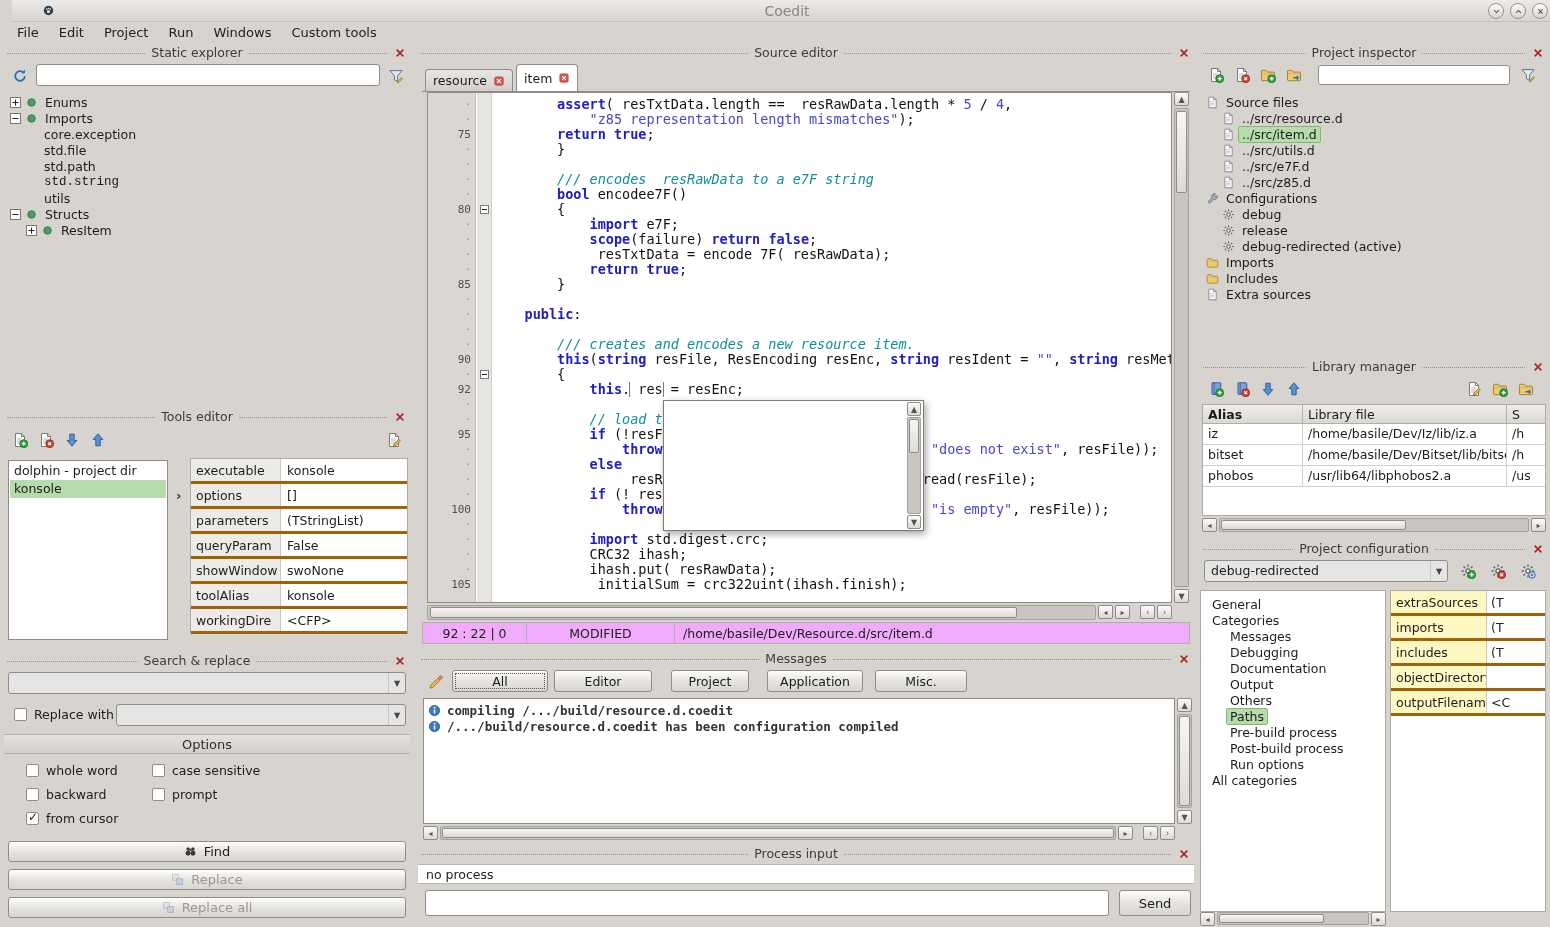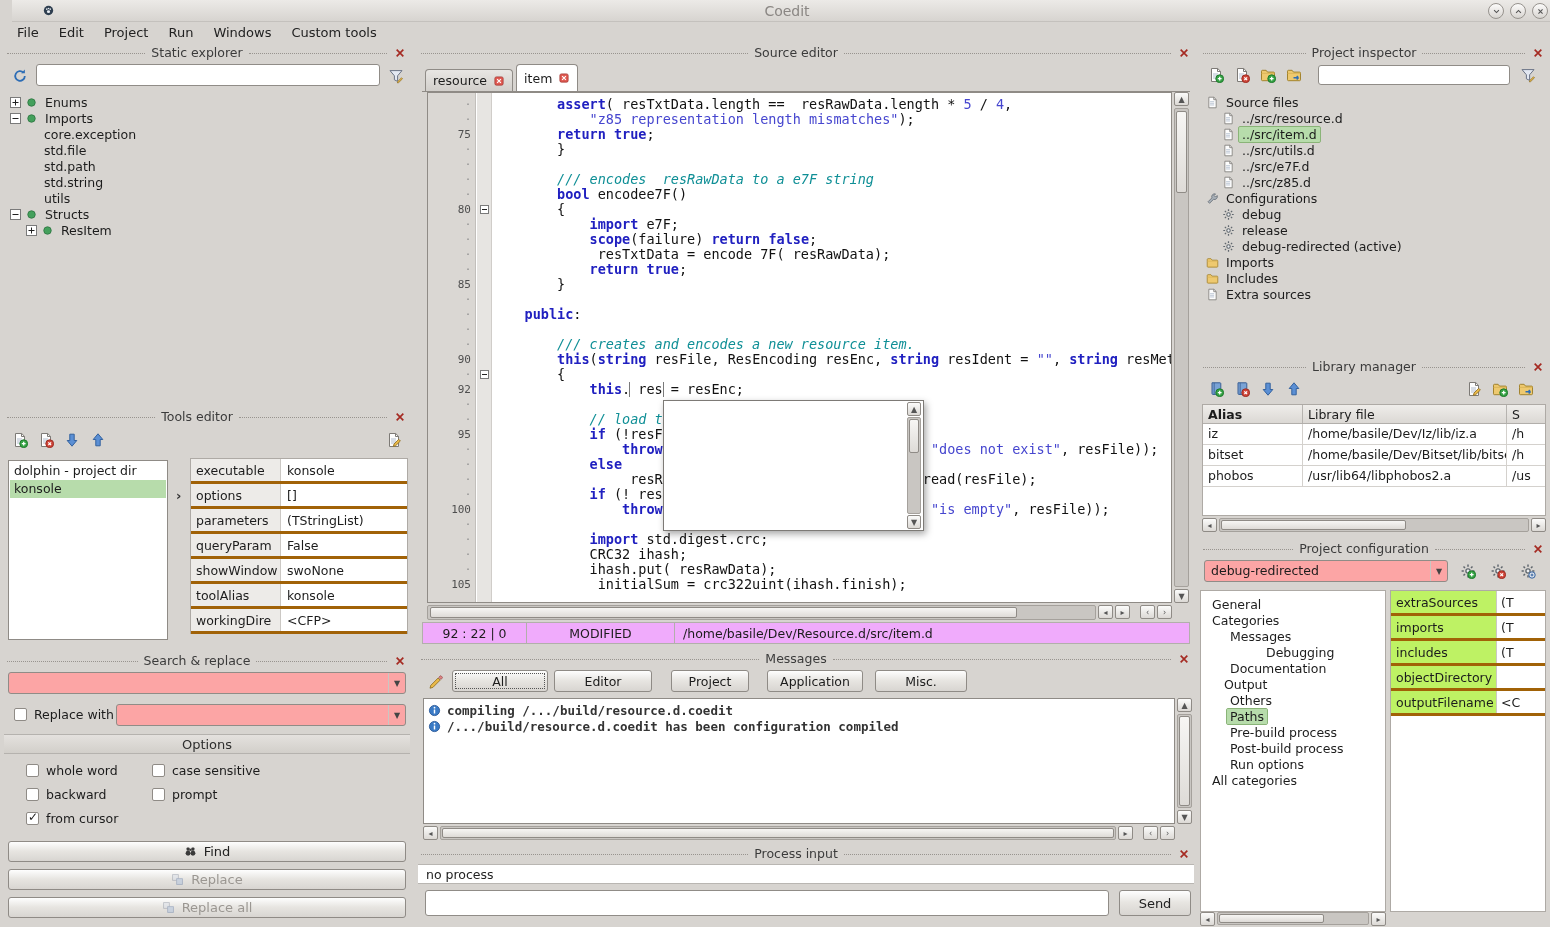--- a/index.html
+++ b/index.html
@@ -20,21 +20,21 @@
 .panel{position:absolute}
 .panel-header{position:absolute;left:0;top:0;width:100%;height:17px;display:flex;align-items:center;gap:6px;padding:0 3px}
 .ph-line{flex:1;height:0;border-top:1px dotted #98948f;margin-top:2px}
 .ph-title{color:#3b3b3b;font-size:12.5px;white-space:nowrap}
 .ph-close{width:14px;height:14px;display:flex;align-items:center;justify-content:center}
 .ph-close svg{width:10px;height:10px}
 
 .tbtn{position:absolute;width:24px;height:24px;display:flex;align-items:center;justify-content:center;border:1px solid transparent;border-radius:3px}
 .tbtn .icon{width:16px;height:16px}
 .input{position:absolute;background:#fff;border:1px solid #908c87;border-radius:3px;height:22px;padding:2px 6px;font-size:12.5px;font-family:"DejaVu Sans",sans-serif;outline:none}
-.combo{position:absolute;background:#fca5a5;border:1px solid #908c87;border-radius:3px;height:22px}
+.combo{position:absolute;background:#e5e5e5;border:1px solid #908c87;border-radius:3px;height:22px}
 .combo .val{position:absolute;left:6px;top:2px;font-size:12.5px;white-space:nowrap}
 .combo .arr{position:absolute;right:0;top:0;width:17px;height:100%;display:flex;align-items:center;justify-content:center;border-left:1px solid #c9c6c2;color:#444;font-size:8px}
 .btn{position:absolute;display:flex;align-items:center;justify-content:center;gap:7px;background:linear-gradient(#fefefe,#e7e5e1 48%,#d8d5d1);border:1px solid #8f8b86;border-radius:3px;font-size:13px;color:#222}
 .btn.disabled{color:#9b9792}
 .btn.disabled .icon{opacity:.45}
 .cbx{display:flex;align-items:center;gap:7px;font-size:12.5px}
 .cb{width:13px;height:13px;background:#fff;border:1px solid #8f8b86;border-radius:2px;position:relative;flex:none}
 .cb.checked::after{content:"✓";position:absolute;left:1px;top:-3px;font-size:12px;color:#1a1a1a}
 
 .tree-row{display:flex;align-items:center;height:16px;gap:4px;font-size:12.5px;white-space:nowrap}
@@ -97,21 +97,21 @@
 #sr-options-title{position:absolute;left:0;top:82px;width:100%;height:20px;background:linear-gradient(#e4e1de,#d2cfca);border-top:1px solid #b5b2ae;border-bottom:1px solid #b5b2ae;display:flex;align-items:center;justify-content:center;font-size:13px;color:#2e2e2e}
 #sr-checks{position:absolute;left:22px;top:106px;display:grid;grid-template-columns:122px auto;grid-auto-rows:24px;column-gap:4px}
 
 #tools-list{position:absolute;left:4px;top:52px;width:160px;height:180px;background:#fff;border:1px solid #8f8b86;padding:1px;font-size:12.5px}
 .tlist-item{height:18px;line-height:18px;padding-left:4px;white-space:nowrap;overflow:hidden}
 .tlist-item.sel{background:#b7dcab}
 #tools-marker{position:absolute;left:172px;top:80px;font-size:13px;color:#333;font-weight:bold}
 
 #cfg-tree{position:absolute;left:0;top:50px;width:186px;height:322px;background:#fff;border:1px solid #aeaaa5;padding-top:5px;overflow:hidden}
 #cfg-grid{position:absolute;left:190px;top:50px;width:156px;height:322px;background:#fff;border:1px solid #aeaaa5;overflow:hidden}
-#cfg-grid .grid-label{width:106px;background:#bef264}
+#cfg-grid .grid-label{width:96px;background:#fef9c3}
 #cfg-grid .grid-value{padding-left:4px}
 
 #proc-strip{position:absolute;left:0;top:19px;width:100%;height:20px;background:#fff;border-top:1px solid #b9b6b2;border-bottom:1px solid #b9b6b2;display:flex;align-items:center;padding-left:8px;font-size:12.5px;color:#222}
 </style>
 </head>
 <body>
 
 <div id="titlebar">
   <span class="winbtn" id="appbtn">
       <span class="icon">
@@ -202,21 +202,21 @@
       </div>
       <div class="tree-row" style="padding-left: 37px;">
         <span class="lbl">core.exception</span>
       </div>
       <div class="tree-row" style="padding-left: 37px;">
         <span class="lbl">std.file</span>
       </div>
       <div class="tree-row" style="padding-left: 37px;">
         <span class="lbl">std.path</span>
       </div>
-      <div class="tree-row" style="padding-left: 37px;">
+      <div class="tree-row" style="padding-left: 37px; font-family: Liberation Mono, monospace;">
         <span class="lbl">std.string</span>
       </div>
       <div class="tree-row" style="padding-left: 37px;">
         <span class="lbl">utils</span>
       </div>
       <div class="tree-row" style="padding-left: 6px;">
         <span class="exp">
           <svg viewBox="0 0 11 11">
             <rect x="0.5" y="0.5" width="10" height="10" fill="#fff" stroke="#7a7a7a"></rect>
             <path d="M2.5 5.5h6" stroke="#222"></path>
@@ -1082,27 +1082,27 @@
   <div id="cfg-tree">
       <div class="tree-row" style="padding-left: 8px;">
         <span class="lbl">General</span>
       </div>
       <div class="tree-row" style="padding-left: 8px;">
         <span class="lbl">Categories</span>
       </div>
       <div class="tree-row" style="padding-left: 26px;">
         <span class="lbl">Messages</span>
       </div>
-      <div class="tree-row" style="padding-left: 26px; margin-left: 36px;">
+      <div class="tree-row" style="padding-left: 26px;">
         <span class="lbl">Debugging</span>
       </div>
       <div class="tree-row" style="padding-left: 26px;">
         <span class="lbl">Documentation</span>
       </div>
-      <div class="tree-row" style="padding-left: 20px;">
+      <div class="tree-row" style="padding-left: 26px;">
         <span class="lbl">Output</span>
       </div>
       <div class="tree-row" style="padding-left: 26px;">
         <span class="lbl">Others</span>
       </div>
       <div class="tree-row" style="padding-left: 26px;">
         <span class="lbl sel">Paths</span>
       </div>
       <div class="tree-row" style="padding-left: 26px;">
         <span class="lbl">Pre-build process</span>

